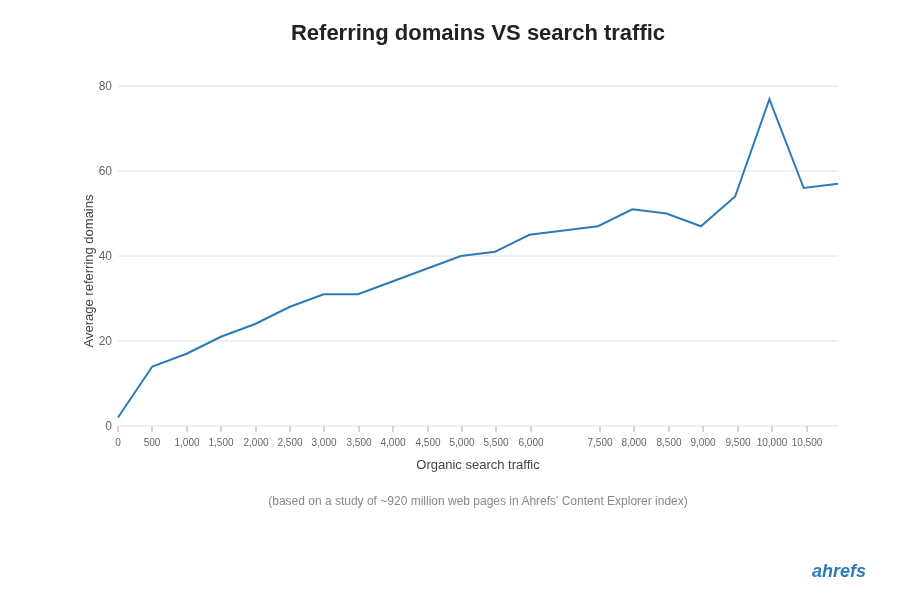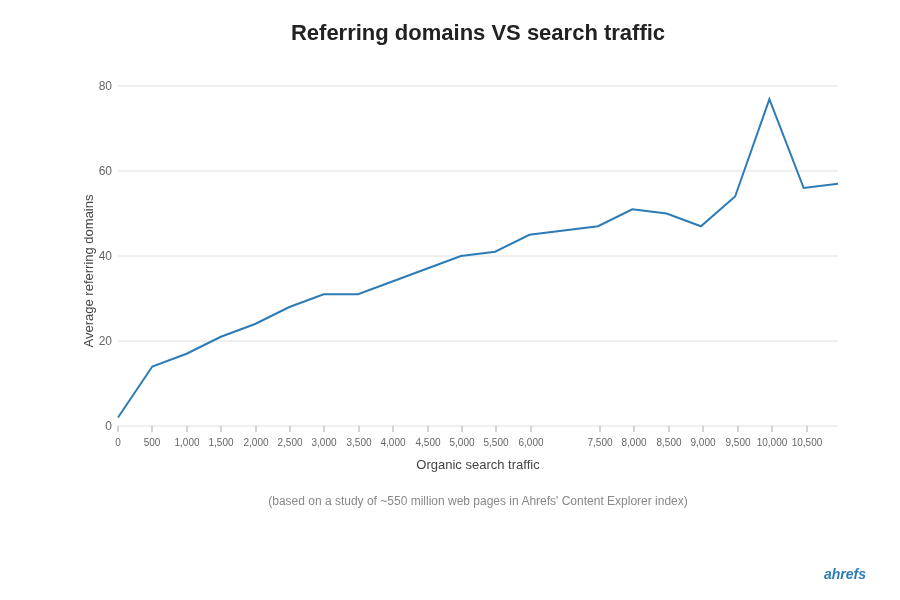--- a/index.html
+++ b/index.html
@@ -33,21 +33,21 @@
     .footer-note {
       text-align: center;
       font-size: 12px;
       color: #888;
       margin-top: 4px;
     }
     .ahrefs-brand {
       position: absolute;
       bottom: 18px;
       right: 34px;
-      font-size: 14px;
+      font-size: 18px;
       font-weight: bold;
       color: #2c7bb6;
       font-style: italic;
     }
     svg#main-chart {
       width: 100%;
       height: 100%;
     }
   </style>
 </head>
@@ -146,16 +146,16 @@
           637.1,140.5
           671.4,43.25
           705.7,132
           740,127.75
         "></polyline>
     </svg>
 
     <div class="x-axis-label" style="width:760px; margin:1px auto;">Organic search traffic</div>
   </div>
 
-  <div class="footer-note" style="margin-top: 8px;">(based on a study of ~550 million web pages in Ahrefs' Content Explorer index)</div>
+  <div class="footer-note" style="margin-top: 8px;">(based on a study of ~920 million web pages in Ahrefs' Content Explorer index)</div>
 
   <div class="ahrefs-brand">ahrefs</div>
 </div>
 
 </body></html>

